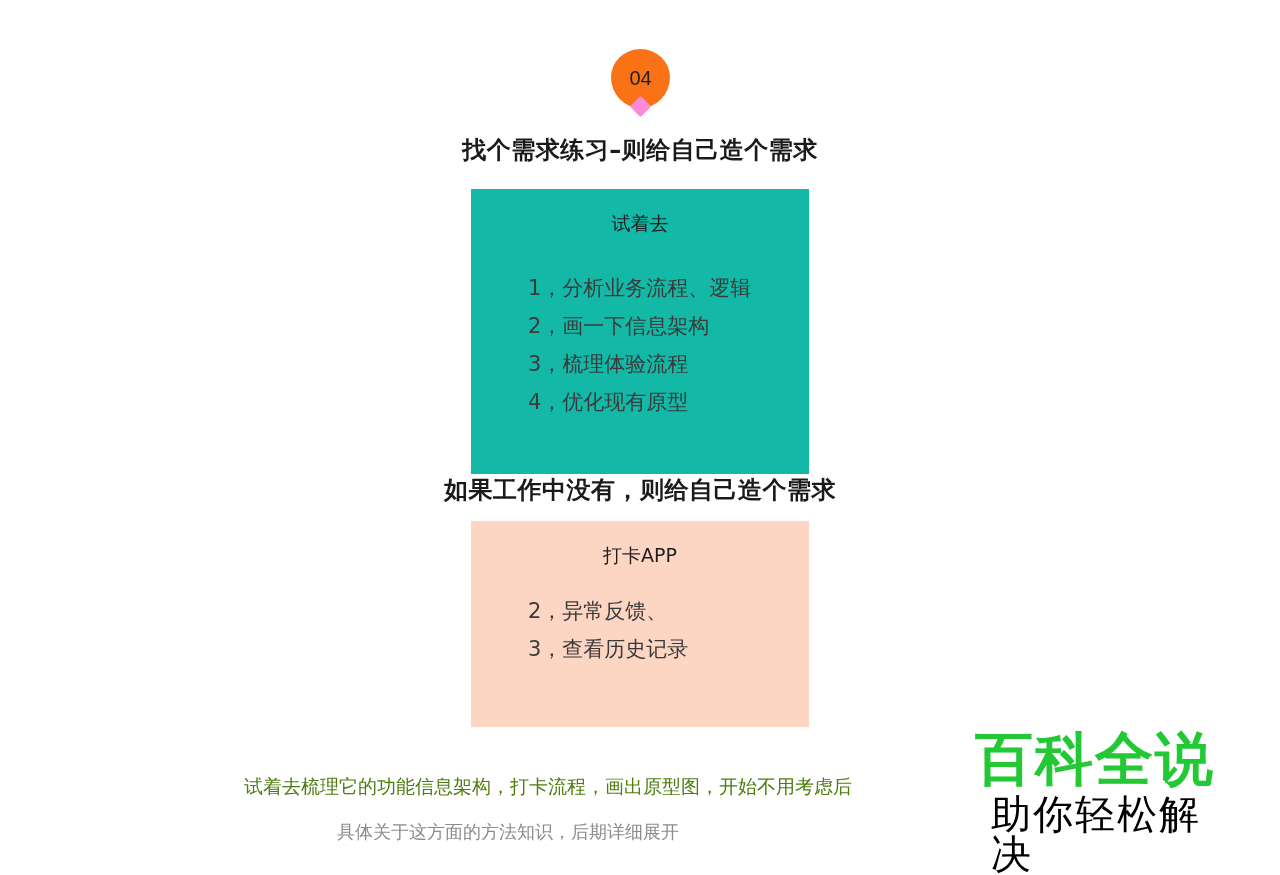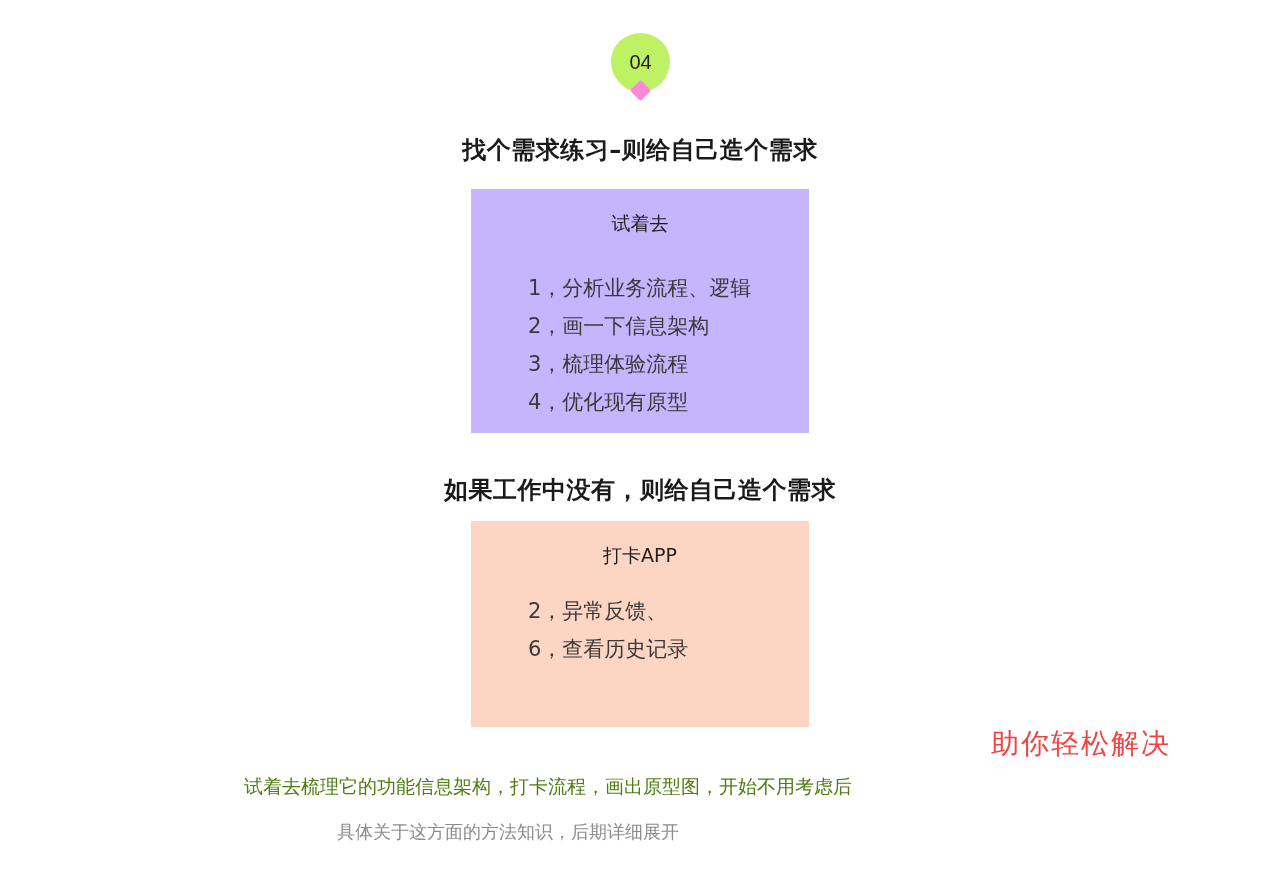--- a/index.html
+++ b/index.html
@@ -1,37 +1,37 @@
 <!DOCTYPE html>
 <html><head>
 <meta charset="utf-8">
 <style>
   html, body { margin: 0; padding: 0; background: #ffffff; }
   body { width: 1280px; height: 875px; position: relative; overflow: hidden;
          font-family: "DejaVu Sans", "Liberation Sans", sans-serif; color: #222; }
-  .badge { position: absolute; left: 611px; top: 33px; width: 59px; height: 59px;
-           background: #bef264; border-radius: 50% 50% 50% 50% / 48% 48% 52% 52%;
+  .badge { position: absolute; left: 611px; top: 49px; width: 59px; height: 59px;
+           background: #f97316; border-radius: 50% 50% 50% 50% / 48% 48% 52% 52%;
            display: flex; align-items: center; justify-content: center; }
   .badge::after { content: ""; position: absolute; left: 22px; bottom: -6px; width: 15px; height: 15px;
                   background: #fd8ad7; transform: rotate(45deg); border-radius: 2px; }
   .badge span { position: relative; z-index: 1; font-size: 20px; color: #1f1f1f; font-family: "Liberation Sans", sans-serif; }
   .heading { position: absolute; left: 0; width: 1280px; text-align: center; font-size: 24px;
              font-weight: bold; color: #1a1a1a; letter-spacing: 0.5px; }
   .card { position: absolute; left: 471px; width: 338px; }
-  .card-yellow { top: 189px; height: 244px; background: #c4b5fd; }
+  .card-yellow { top: 189px; height: 285px; background: #14b8a6; }
   .card-peach { top: 521px; height: 206px; background: #fdd5c3; }
   .card-title { position: absolute; left: 0; width: 100%; text-align: center; font-size: 19px; color: #1f1f1f; }
   .card-list { position: absolute; left: 52px; margin: 5px; padding: 0; list-style: none; }
   .card-list li { font-size: 21px; color: #3a3a3a; height: 38px; line-height: 38px; white-space: nowrap; }
   .note { position: absolute; left: 244px; top: 774px; width: 694px; overflow: hidden; white-space: nowrap;
           font-size: 19px; color: #4d7c0f; }
   .subnote { position: absolute; left: 0; width: 1016px; top: 820px; text-align: center; font-size: 18px; color: #8c8c8c; }
   .wm { position: absolute; left: 975px; top: 724px; width: 240px; }
   .wm-title { font-size: 58px; font-weight: bold; color: #22c935; letter-spacing: 2px; line-height: 70px; }
-  .wm-sub { font-size: 28px; color: #ef4444; letter-spacing: 2px; padding-left: 16px; line-height: 40px; }
+  .wm-sub { font-size: 40px; color: #000000; letter-spacing: 2px; padding-left: 16px; line-height: 40px; }
 </style>
 </head>
 <body>
 
 <div class="badge">
   <span>04</span>
 </div>
 
 <div class="heading" style="top:134px;">找个需求练习–则给自己造个需求</div>
 
@@ -44,22 +44,23 @@
     <li>4，优化现有原型</li>
   </ul>
 </div>
 
 <div class="heading" style="top:474px;">如果工作中没有，则给自己造个需求</div>
 
 <div class="card card-peach">
   <div class="card-title" style="top:22px;">打卡APP</div>
   <ul class="card-list" style="top:66px;">
     <li>2，异常反馈、</li>
-    <li>6，查看历史记录</li>
+    <li>3，查看历史记录</li>
   </ul>
 </div>
 
 <div class="note">试着去梳理它的功能信息架构，打卡流程，画出原型图，开始不用考虑后</div>
 <div class="subnote">具体关于这方面的方法知识，后期详细展开</div>
 
 <div class="wm">
+  <div class="wm-title">百科全说</div>
   <div class="wm-sub">助你轻松解决</div>
 </div>
 
 </body></html>

